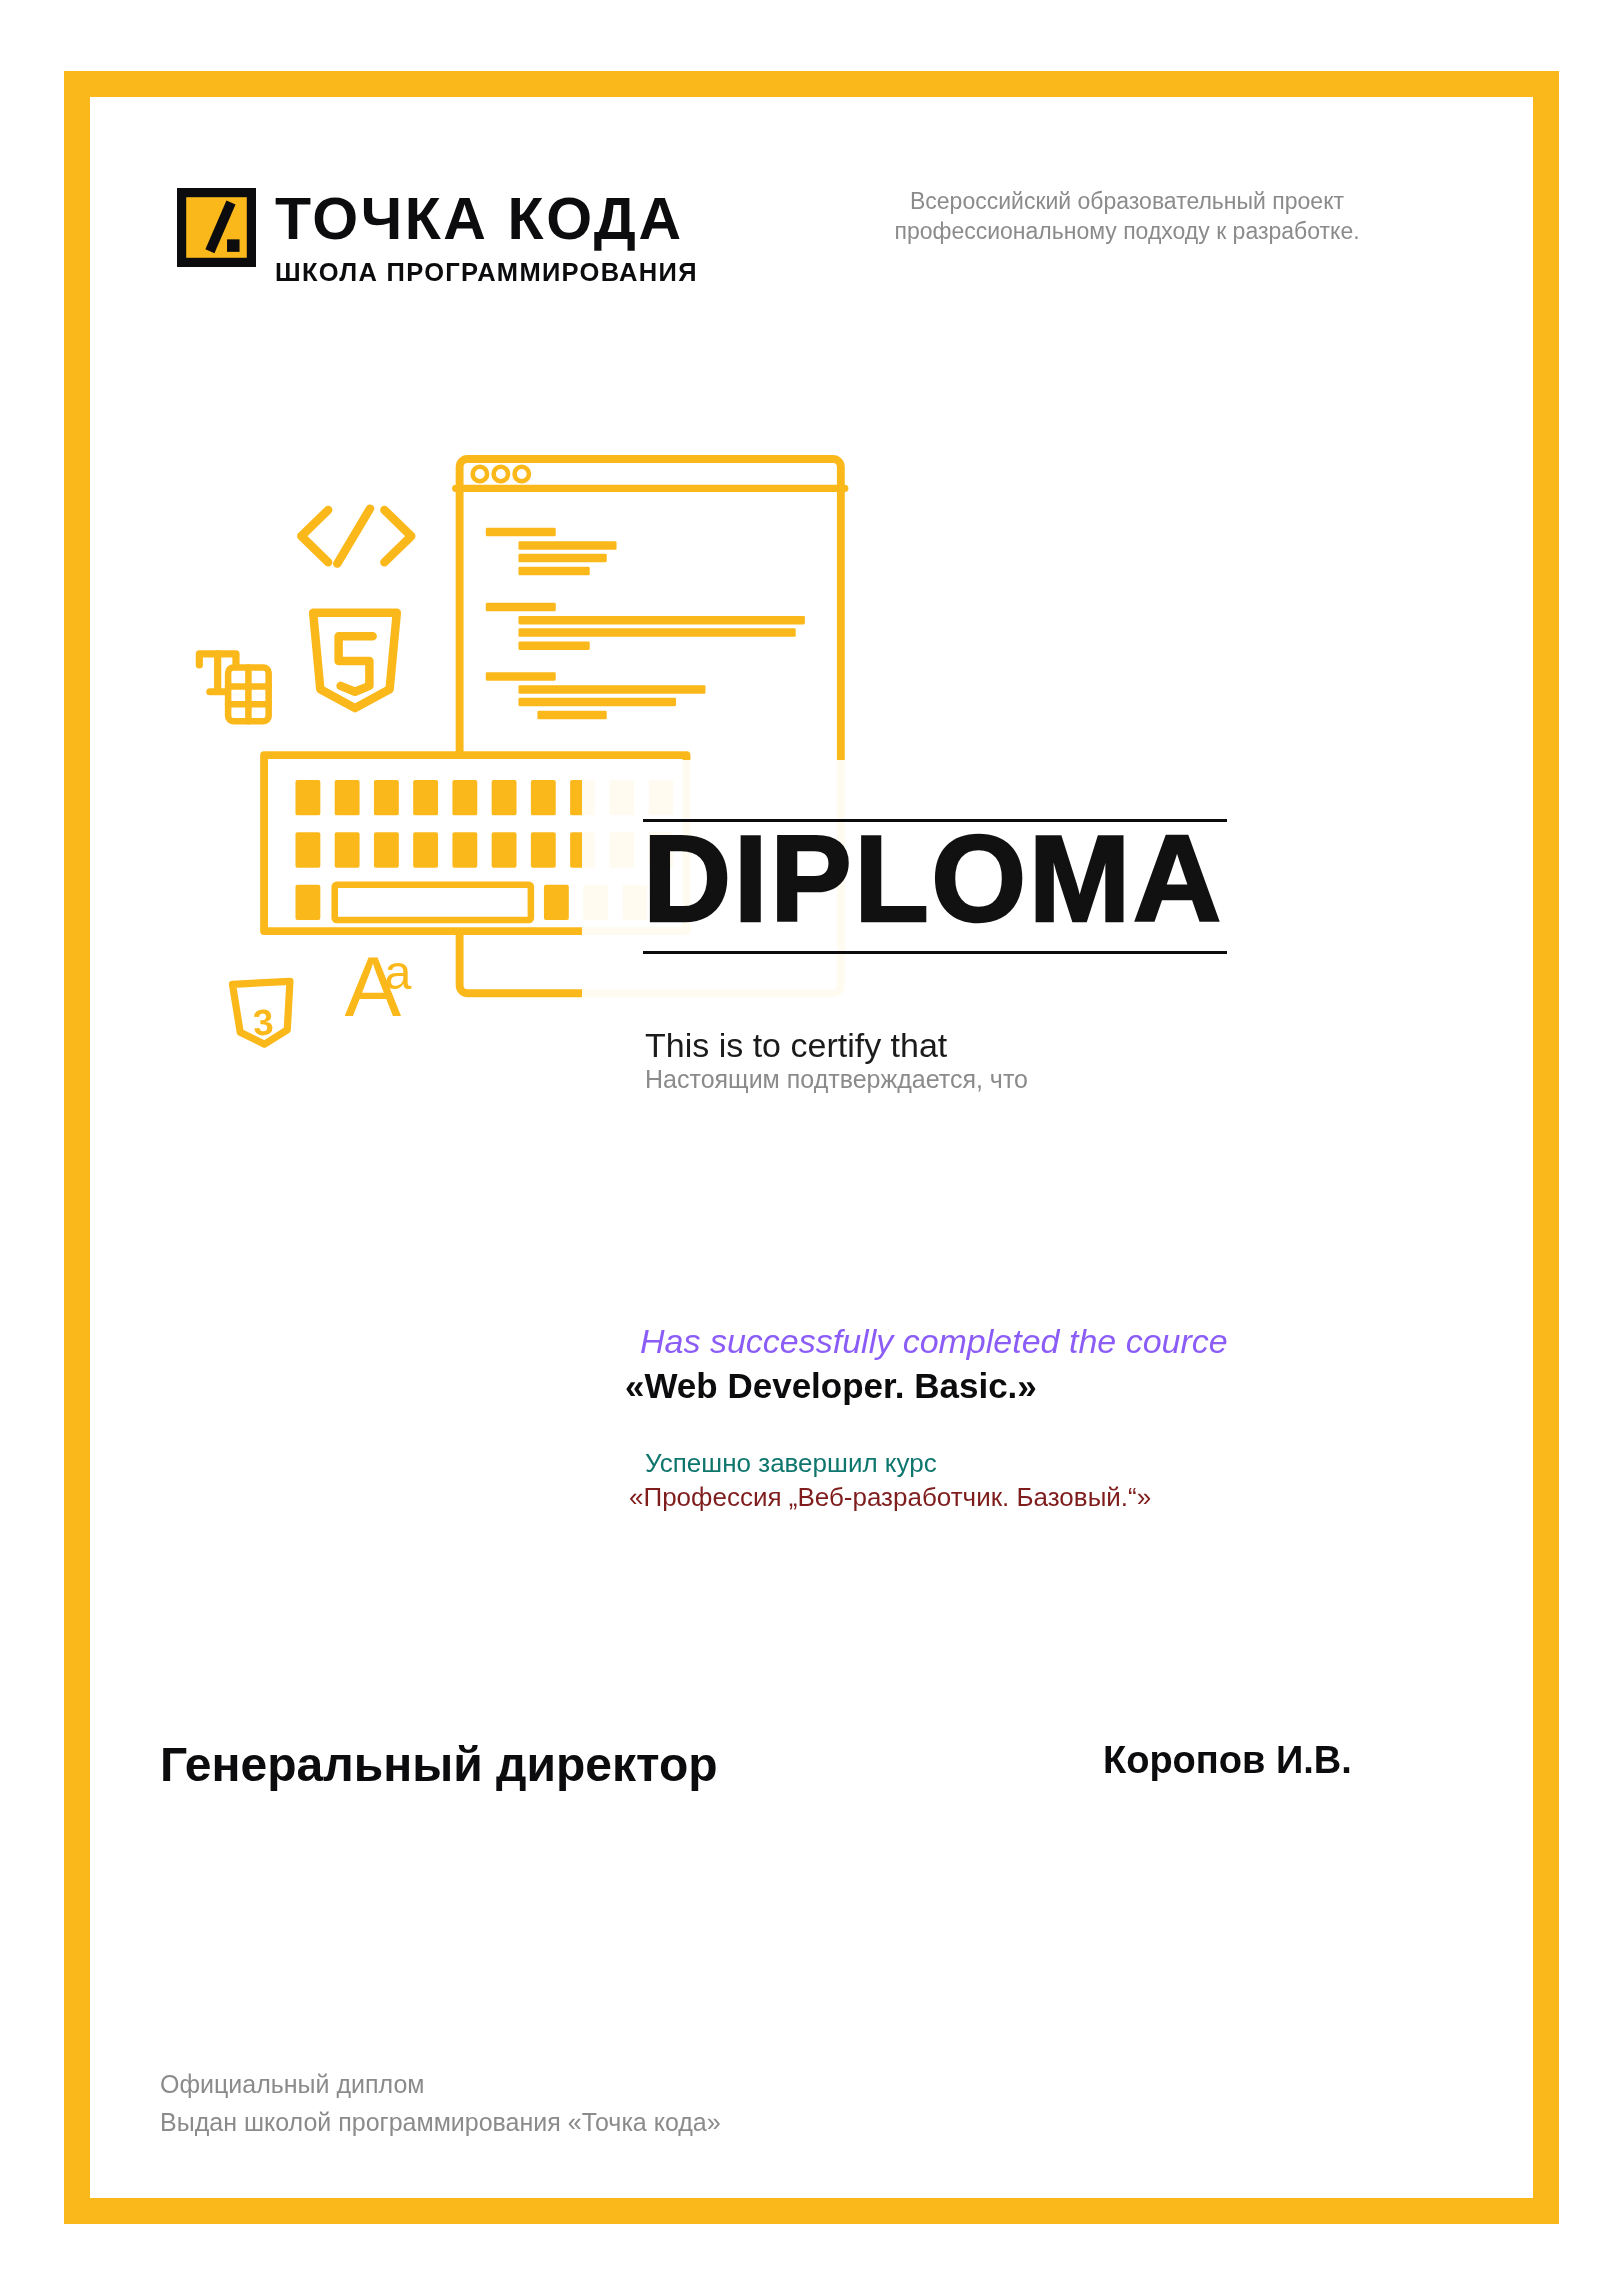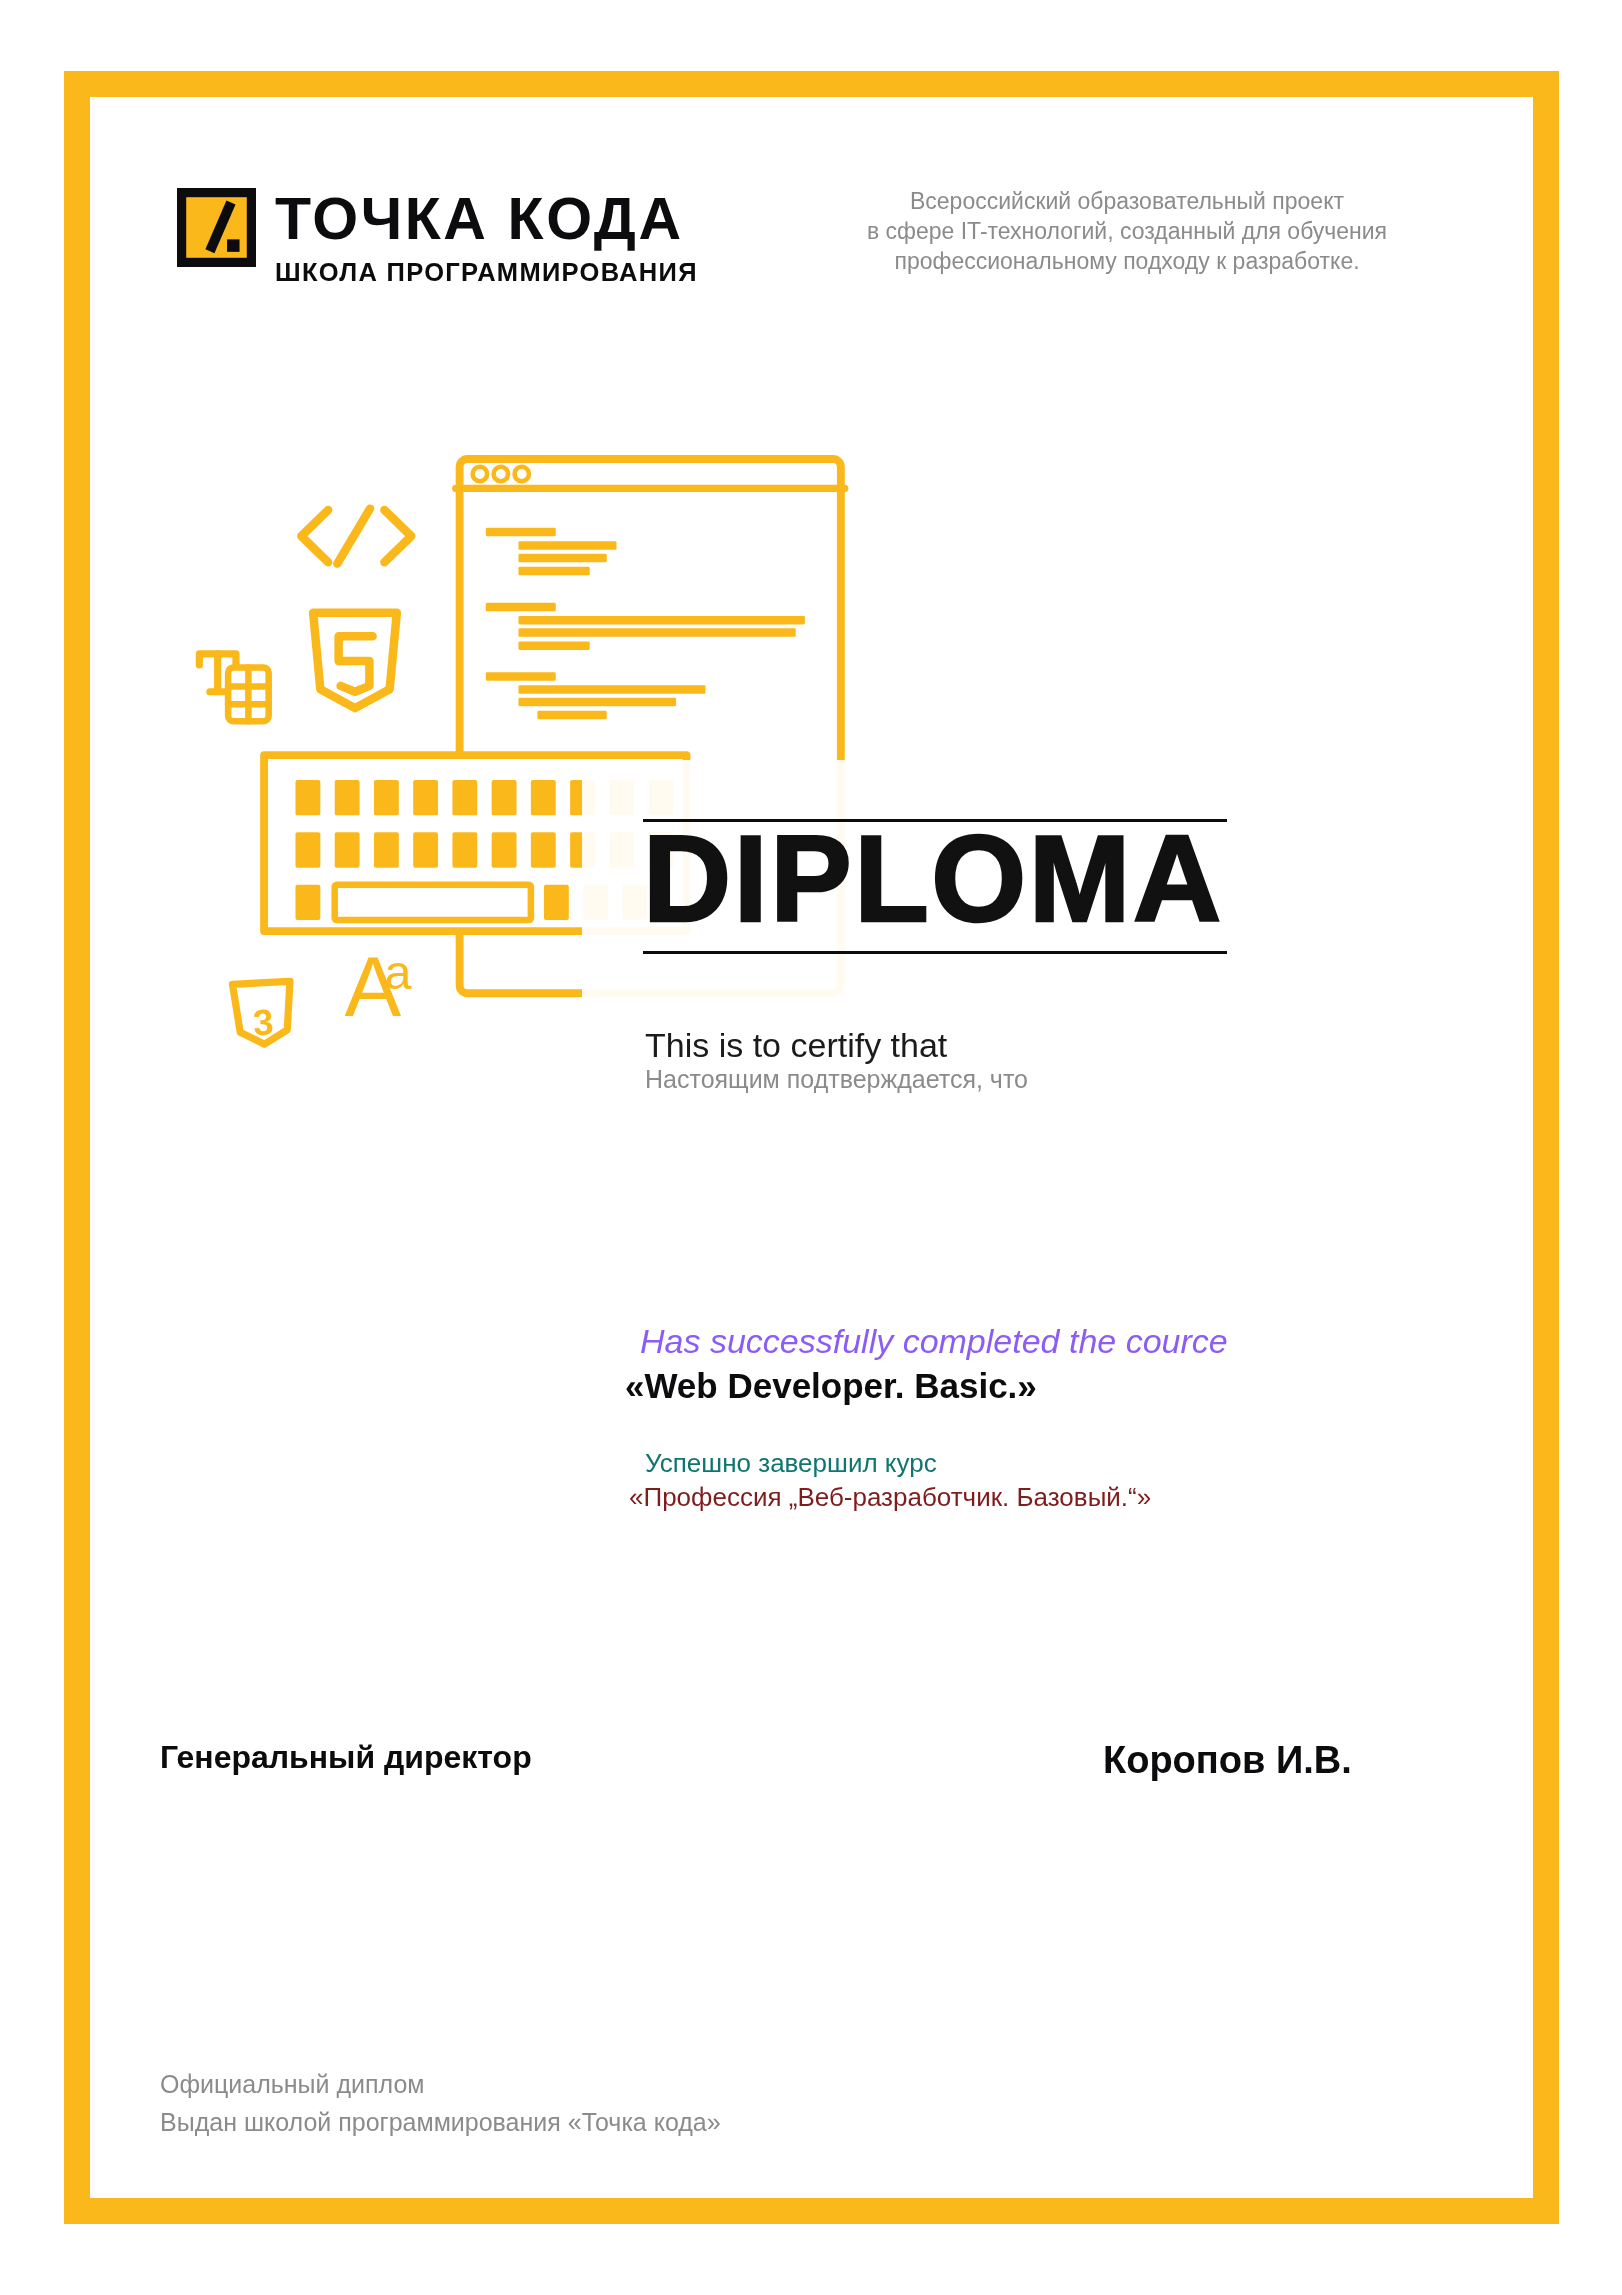--- a/index.html
+++ b/index.html
@@ -71,21 +71,21 @@
     left:645px;top:1450px;
     font-size:26px;color:#0f766e;line-height:1;white-space:nowrap;
   }
   .course-ru{
     left:629px;top:1484px;
     font-size:26px;color:#7f1d1d;line-height:1;white-space:nowrap;
   }
   
   .sig-role{
     left:160px;top:1741px;
-    font-size:32px;font-weight:bold;color:#0c0c0e;line-height:1;white-space:nowrap;
+    font-size:48px;font-weight:bold;color:#0c0c0e;line-height:1;white-space:nowrap;
   }
   .sig-name{
     left:1103px;top:1741px;
     font-size:38px;font-weight:bold;color:#0c0c0e;line-height:1;white-space:nowrap;
   }
   
   .footer-line1{
     left:160px;top:2072px;
     font-size:25px;color:#8b8b8b;line-height:1;white-space:nowrap;
   }
@@ -107,21 +107,20 @@
       <rect x="14" y="14" width="92" height="92" fill="#FBB81A"></rect>
       <line x1="82" y1="22" x2="50" y2="96" stroke="#0c0c0e" stroke-width="15"></line>
       <rect x="76" y="78" width="19" height="19" fill="#0c0c0e"></rect>
     </svg>
   </div>
   <div class="abs logo-title">ТОЧКА КОДА</div>
   <div class="abs logo-subtitle">ШКОЛА ПРОГРАММИРОВАНИЯ</div>
 
   <div class="abs description">
     <div>Всероссийский образовательный проект</div>
-    <div>в сфере IT-технологий, созданный для обучения</div>
     <div>профессиональному подходу к разработке.</div>
   </div>
 
   <div class="abs illustration">
     <svg width="667" height="641" viewBox="280 640 1020 980" fill="none">
       <g stroke="#FBB81A" stroke-linecap="round" stroke-linejoin="round">
 
         <g>
           <rect x="703" y="701" width="583" height="817" rx="12" stroke-width="12"></rect>
           <line x1="697" y1="746" x2="1292" y2="746" stroke-width="11"></line>

